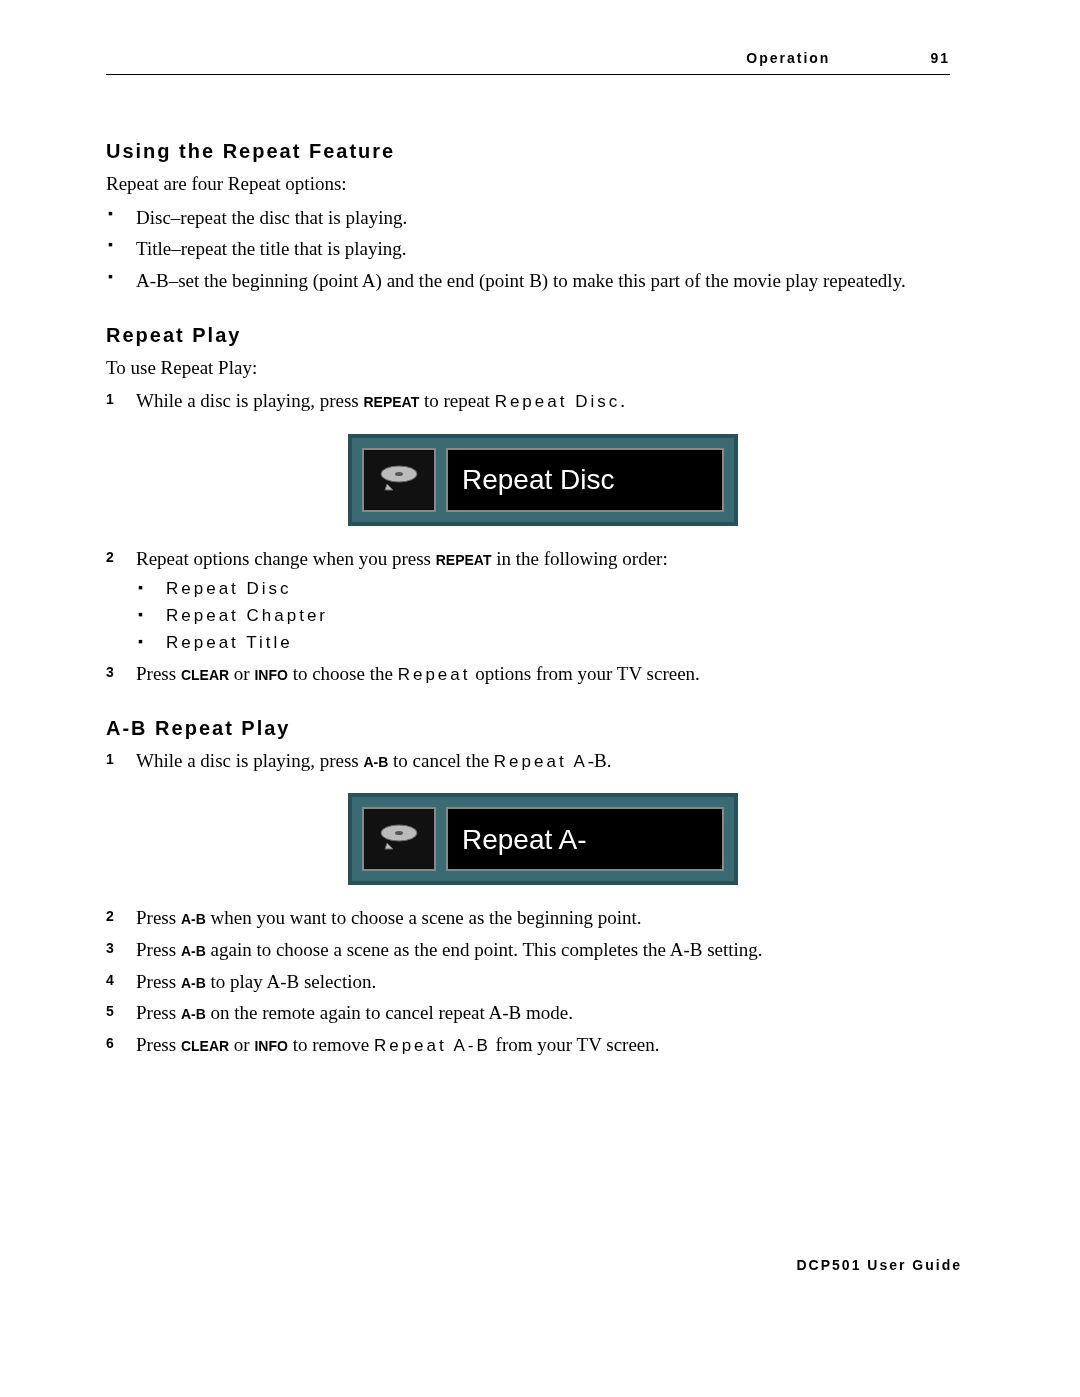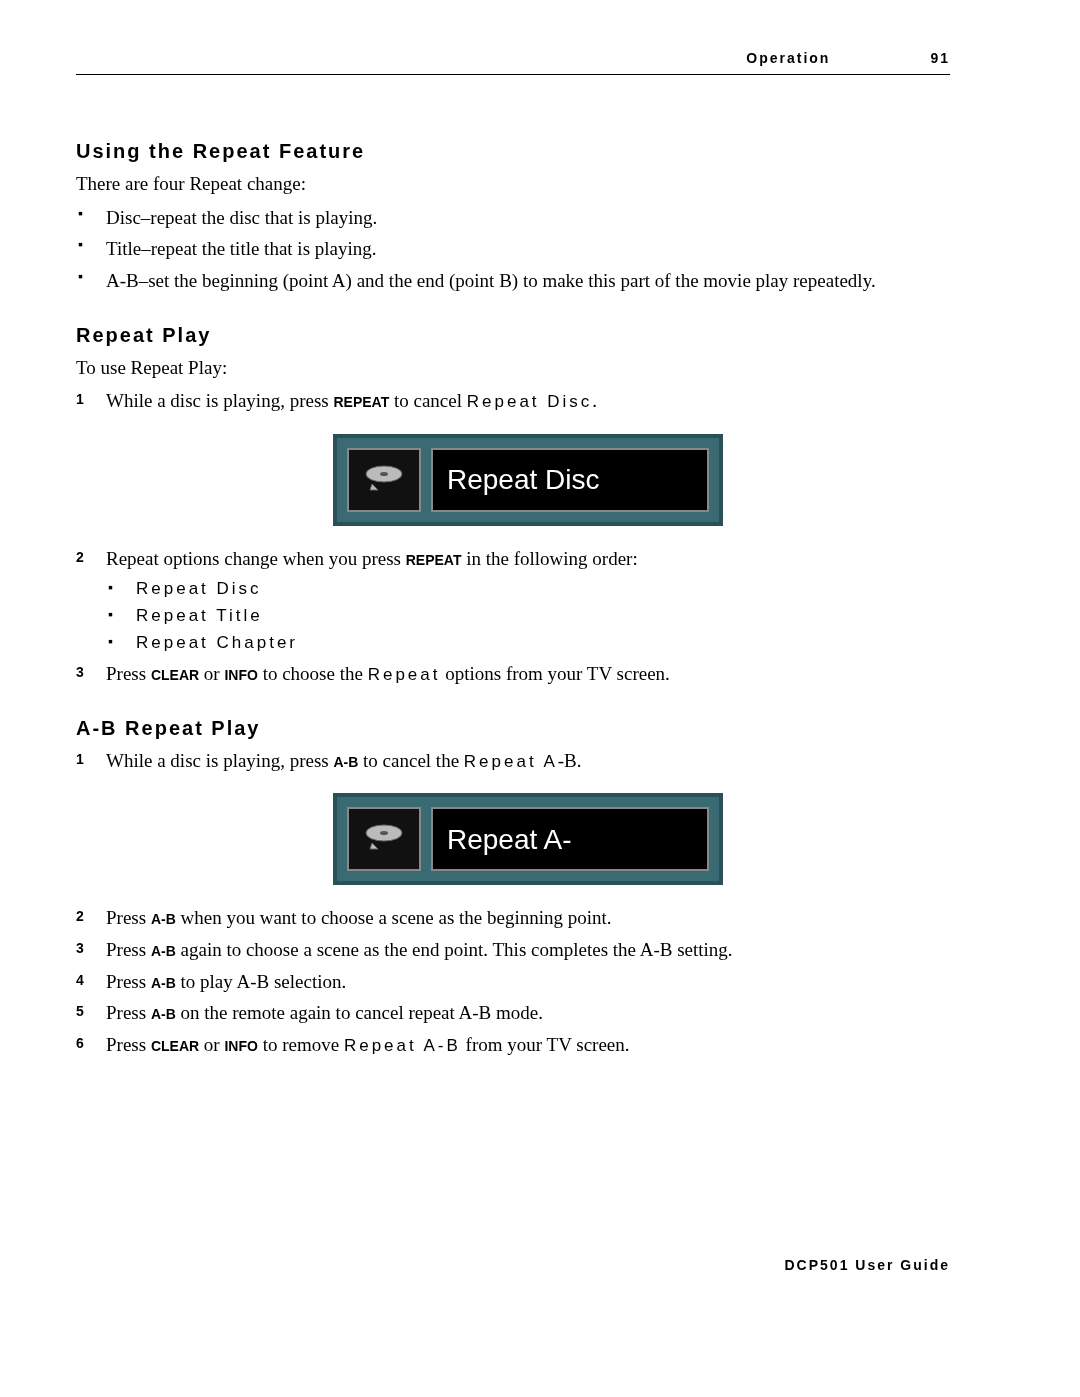--- a/index.html
+++ b/index.html
@@ -8,21 +8,21 @@
     font-family: "Times New Roman", serif;
     font-size: 19px;
     color: #000;
     background: #fff;
   }
   .page {
     width: 1080px;
     height: 1323px;
     position: relative;
     box-sizing: border-box;
-    padding: 50px 130px 60px 76px;
+    padding: 50px 130px 60px 106px;
   }
   .header {
     border-bottom: 1px solid #000;
     padding-bottom: 8px;
     margin-bottom: 65px;
     display: flex;
     justify-content: flex-end;
     align-items: baseline;
     font-family: Arial, sans-serif;
     font-weight: bold;
@@ -148,72 +148,72 @@
     color: #fff;
     font-family: Arial, sans-serif;
     font-size: 28px;
     display: flex;
     align-items: center;
     padding-left: 14px;
   }
   .footer {
     position: absolute;
     bottom: 50px;
-    right: 130px;
+    right: 118px;
     font-family: Arial, sans-serif;
     font-weight: bold;
     font-size: 14px;
     letter-spacing: 2px;
   }
 </style>
 </head>
 <body>
 
 <div class="page">
 
   <div class="header">
     <span>Operation</span>
     <span class="pagenum">91</span>
   </div>
 
   <div class="section-heading">Using the Repeat Feature</div>
-  <div class="para">There are four Repeat change:</div>
+  <div class="para">Repeat are four Repeat options:</div>
   <ul class="square">
     <li>Disc–repeat the disc that is playing.</li>
     <li>Title–repeat the title that is playing.</li>
     <li>A-B–set the beginning (point A) and the end (point B) to make this part of the movie play repeatedly.</li>
   </ul>
 
   <div class="section-heading">Repeat Play</div>
   <div class="para">To use Repeat Play:</div>
   <ol class="steps">
     <li>
-      <span>While a disc is playing, press </span><span class="smallcaps">REPEAT</span><span> to cancel </span><span class="osd-ref">Repeat Disc</span><span>.</span>
+      <span>While a disc is playing, press </span><span class="smallcaps">REPEAT</span><span> to repeat </span><span class="osd-ref">Repeat Disc</span><span>.</span>
 
       <div class="osd-figure">
         <div class="osd-outer">
           <div class="osd-row">
             <div class="osd-icon">
               <svg viewBox="0 0 48 40">
                 <ellipse cx="24" cy="14" rx="18" ry="8" fill="#bbb" stroke="#666"></ellipse>
                 <ellipse cx="24" cy="14" rx="4" ry="2" fill="#555"></ellipse>
                 <path d="M12 24 L18 30 L10 30 Z" fill="#bbb" stroke="#666"></path>
               </svg>
             </div>
             <div class="osd-label">Repeat Disc</div>
           </div>
         </div>
       </div>
     </li>
     <li>
       <span>Repeat options change when you press </span><span class="smallcaps">REPEAT</span><span> in the following order:</span>
       <ul class="inner">
         <li>Repeat Disc</li>
+        <li>Repeat Chapter</li>
         <li>Repeat Title</li>
-        <li>Repeat Chapter</li>
       </ul>
     </li>
     <li>
       <span>Press </span><span class="smallcaps">CLEAR</span><span> or </span><span class="smallcaps">INFO</span><span> to choose the </span><span class="osd-ref">Repeat</span><span> options from your TV screen.</span>
     </li>
   </ol>
 
   <div class="section-heading">A-B Repeat Play</div>
   <ol class="steps">
     <li>

